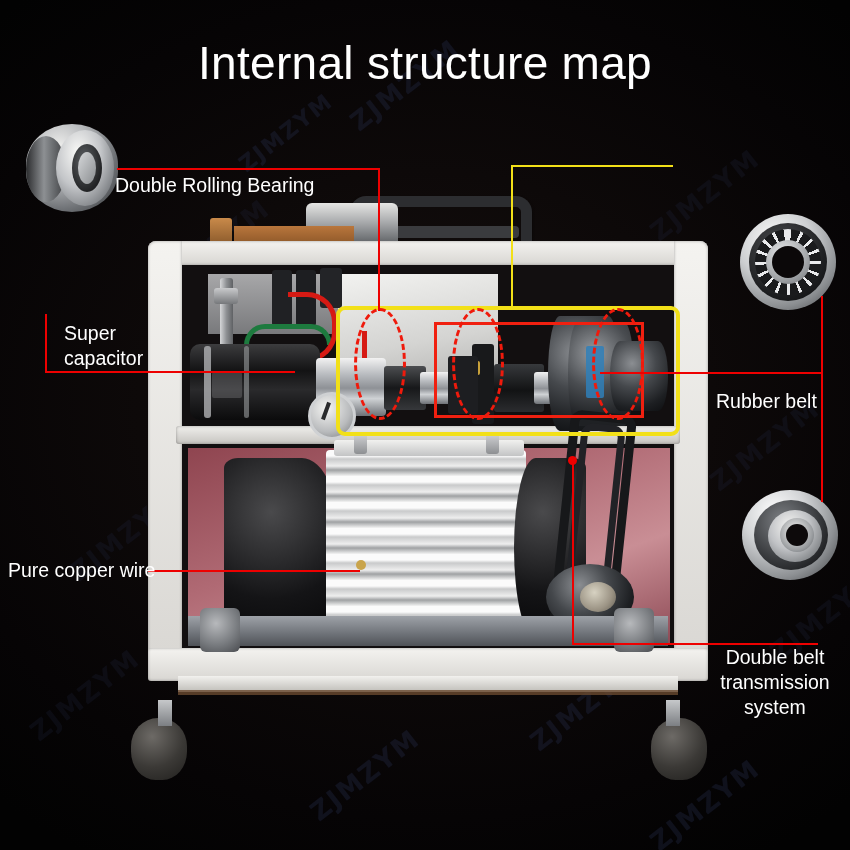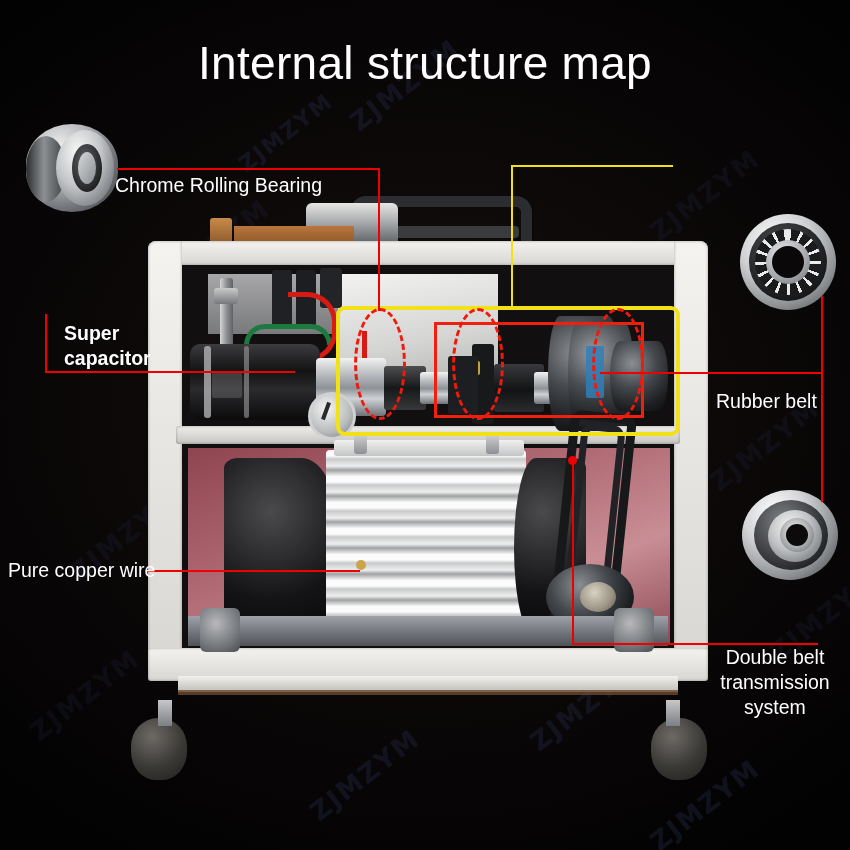--- a/index.html
+++ b/index.html
@@ -254,24 +254,24 @@
   <div class="ln vline" style="left:821px;top:372px;height:130px;"></div>
 
   <div class="ln hline" style="left:600px;top:372px;width:80px;"></div>
 
   <div class="ln hline" style="left:148px;top:570px;width:212px;"></div>
 
   <div class="ln vline" style="left:572px;top:460px;height:185px;"></div>
   <div class="ln hline" style="left:572px;top:643px;width:246px;"></div>
   <div style="position:absolute;left:568px;top:456px;width:9px;height:9px;border-radius:50%;background:#ee0000;"></div>
 
-  <div class="lbl" style="left:115px;top:173px;">Chrome Rolling Bearing</div>
-
-
-  <div class="lbl" style="left:64px;top:321px;font-weight:bold;">Super
+  <div class="lbl" style="left:115px;top:173px;">Double Rolling Bearing</div>
+
+
+  <div class="lbl" style="left:64px;top:321px;">Super
 capacitor</div>
 
 
   <div class="lbl" style="left:716px;top:389px;">Rubber belt</div>
 
   <div class="lbl" style="left:8px;top:558px;">Pure copper wire</div>
 
   <div class="lbl" style="left:707px;top:645px;text-align:center;width:136px;">Double belt
 transmission system</div>
 

